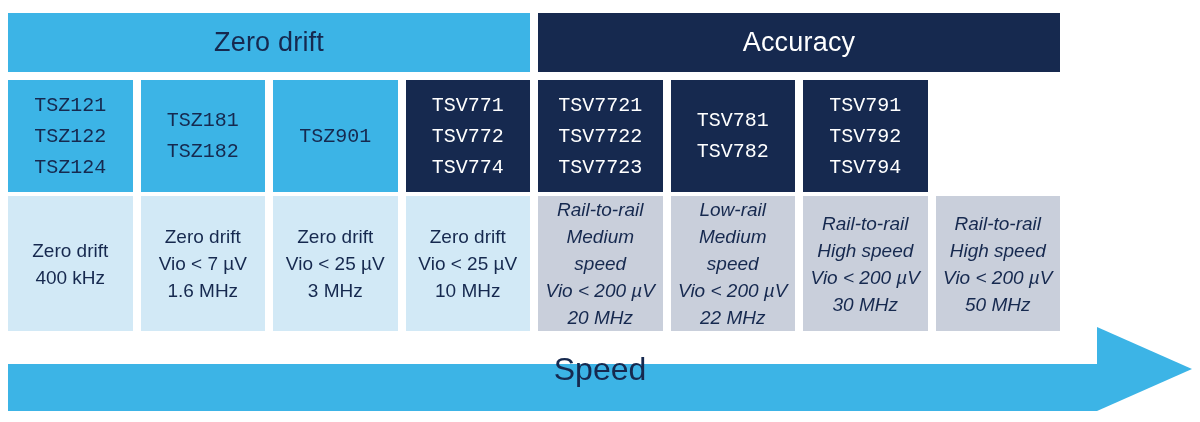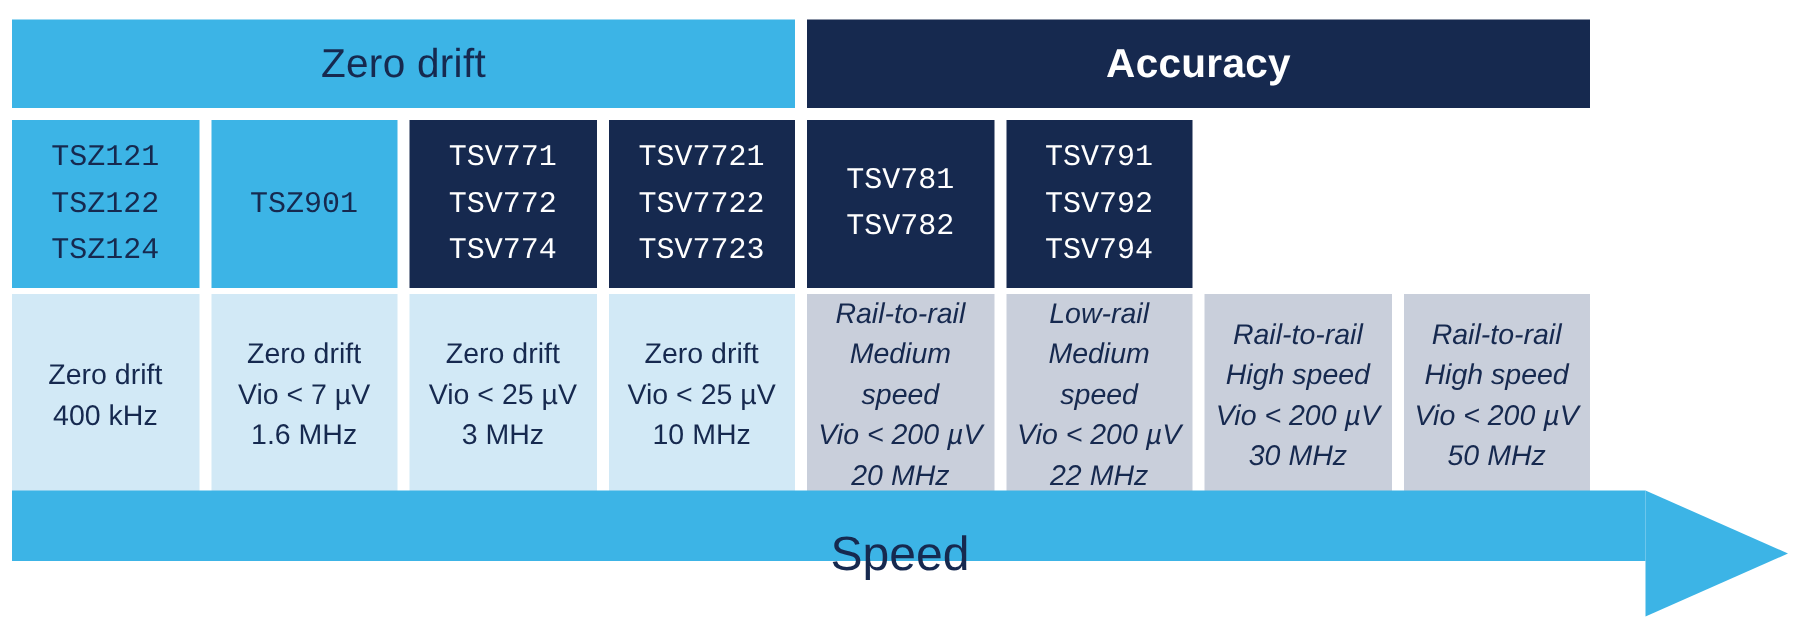--- a/index.html
+++ b/index.html
@@ -25,42 +25,42 @@
     grid-template-columns: repeat(8, 1fr);
     column-gap: 8px;
   }
   .header-row { height: 59px; margin-bottom: 8px; }
   .group-header {
     grid-column: span 4;
     display: flex; align-items: center; justify-content: center;
     font-size: 27px; letter-spacing: 0.2px;
   }
   .group-header.cyan { background: var(--cyan); color: var(--text-navy); }
-  .group-header.navy { background: var(--navy); color: var(--text-white); font-weight: bold; }
+  .group-header.navy { background: var(--navy); color: var(--text-white); }
 
   .parts-row { height: 112px; margin-bottom: 4px; font-family: Liberation Mono, monospace; }
   .specs-row { height: 112px; }
   .box {
     display: flex; flex-direction: column;
     align-items: center; justify-content: center;
     text-align: center;
   }
   .part-box { font-size: 20px; line-height: 31px; }
   .part-box.cyan { background: var(--cyan); color: var(--text-navy); }
   .part-box.navy { background: var(--navy); color: var(--text-white); }
   .spec-box { font-size: 19px; line-height: 27px; color: var(--text-navy); }
   .spec-box.lightblue { background: var(--lightblue); }
   .spec-box.gray { background: var(--gray); font-style: italic; }
 
   .arrow-area {
     position: relative;
     width: 1184px;
     margin: 19px 8px 0 8px;
     height: 84px;
-    display: flex; align-items: flex-start;
+    display: flex; align-items: flex-end;
   }
   .arrow-body { flex: 1; height: 47px; background: var(--cyan); }
   .arrow-head {
     width: 0; height: 0;
     border-top: 42px solid transparent;
     border-bottom: 42px solid transparent;
     border-left: 95px solid var(--cyan);
   }
   .speed-label {
     position: absolute; left: 0; top: 0;
@@ -78,20 +78,24 @@
   <div class="row header-row">
     <div class="group-header cyan">Zero drift</div>
     <div class="group-header navy">Accuracy</div>
   </div>
 
   <div class="row parts-row">
     <div class="box part-box cyan">
         <div>TSZ121</div>
         <div>TSZ122</div>
         <div>TSZ124</div>
+      </div>
+    <div class="box part-box cyan">
+        <div>TSZ181</div>
+        <div>TSZ182</div>
       </div>
     <div class="box part-box cyan">
         <div>TSZ901</div>
       </div>
     <div class="box part-box navy">
         <div>TSV771</div>
         <div>TSV772</div>
         <div>TSV774</div>
       </div>
     <div class="box part-box navy">

